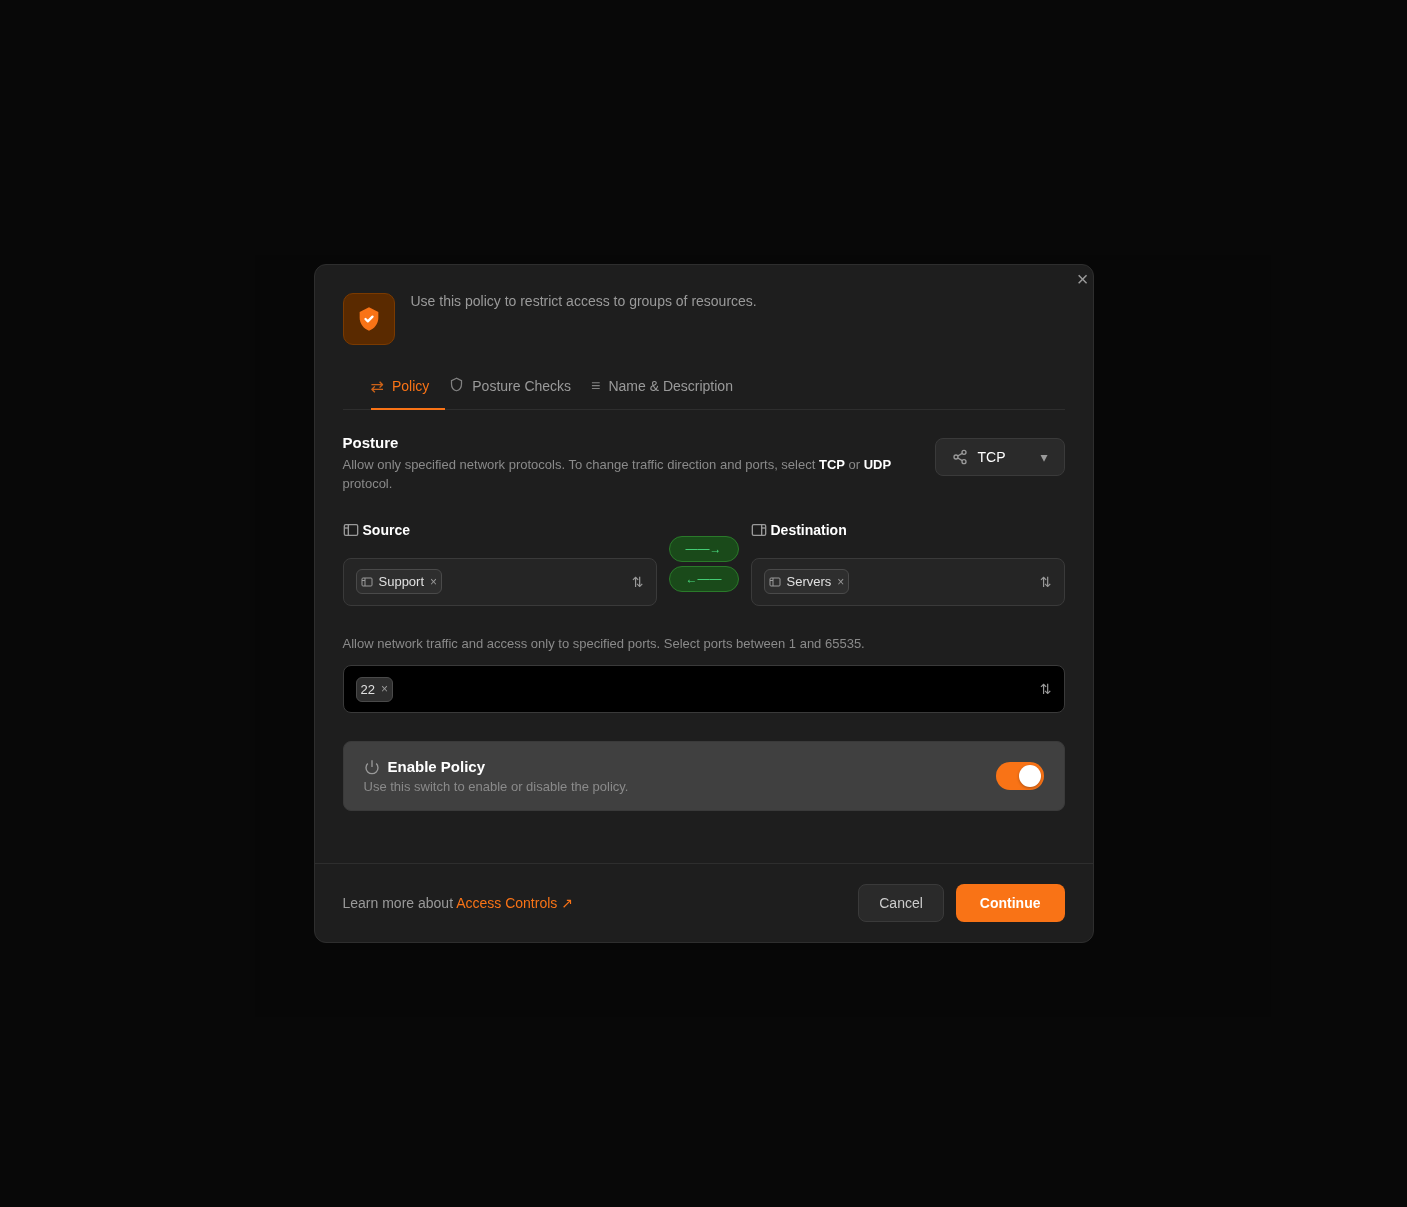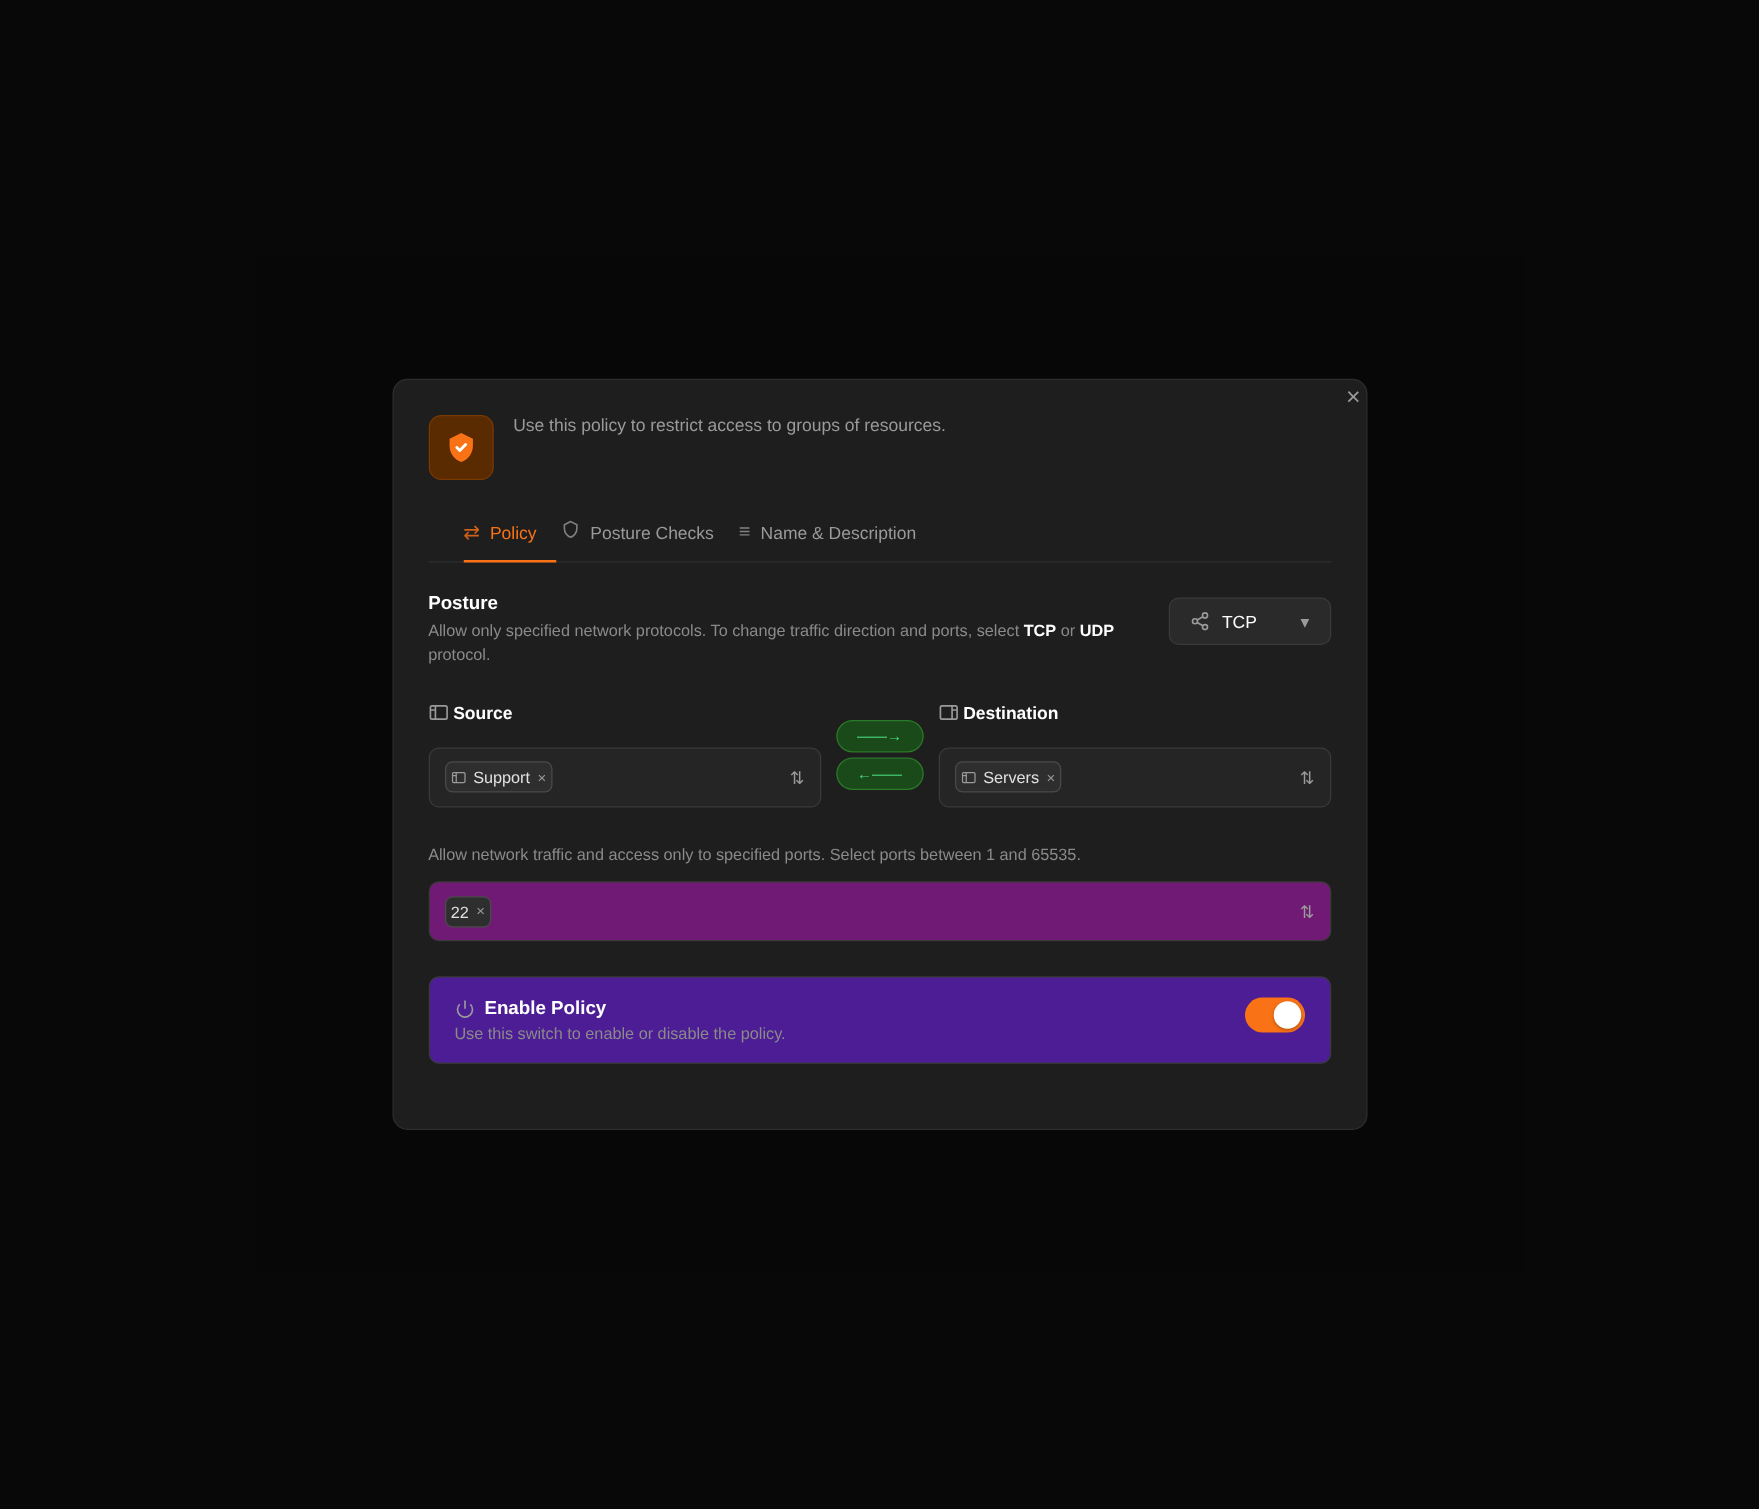--- a/index.html
+++ b/index.html
@@ -218,37 +218,37 @@
     .ports-title {
       display: flex;
       align-items: center;
       gap: 8px;
       font-size: 15px;
       font-weight: 600;
       color: #ffffff;
       margin-bottom: 4px;
     }
     .ports-input-box {
-      background: #701a75;
+      background: #000000;
       border: 1px solid #3a3a3a;
       border-radius: 8px;
       padding: 10px 12px;
       display: flex;
       align-items: center;
       justify-content: space-between;
       min-height: 48px;
       margin-top: 12px;
     }
     .enable-policy-box {
-      background: #4c1d95;
+      background: #404040;
       border: 1px solid #3a3a3a;
       border-radius: 8px;
       padding: 16px 20px;
       display: flex;
-      align-items: flex-start;
+      align-items: center;
       justify-content: space-between;
     }
     .enable-title {
       display: flex;
       align-items: center;
       gap: 8px;
       font-size: 15px;
       font-weight: 600;
       color: #ffffff;
       margin-bottom: 4px;
@@ -467,15 +467,28 @@
               <span>Enable Policy</span>
             </div>
             <div class="enable-desc">Use this switch to enable or disable the policy.</div>
           </div>
           <div class="toggle"></div>
         </div>
       </div>
 
     </div>
 
+    <div class="modal-footer">
+      <div class="footer-learn">
+        <span>Learn more about </span>
+        <a class="footer-link">
+          <span>Access Controls</span>
+          <span> ↗</span>
+        </a>
+      </div>
+      <div class="footer-actions">
+        <button class="btn-cancel">Cancel</button>
+        <button class="btn-continue">Continue</button>
+      </div>
+    </div>
 
   </div>
 </div>
 
 </body></html>

